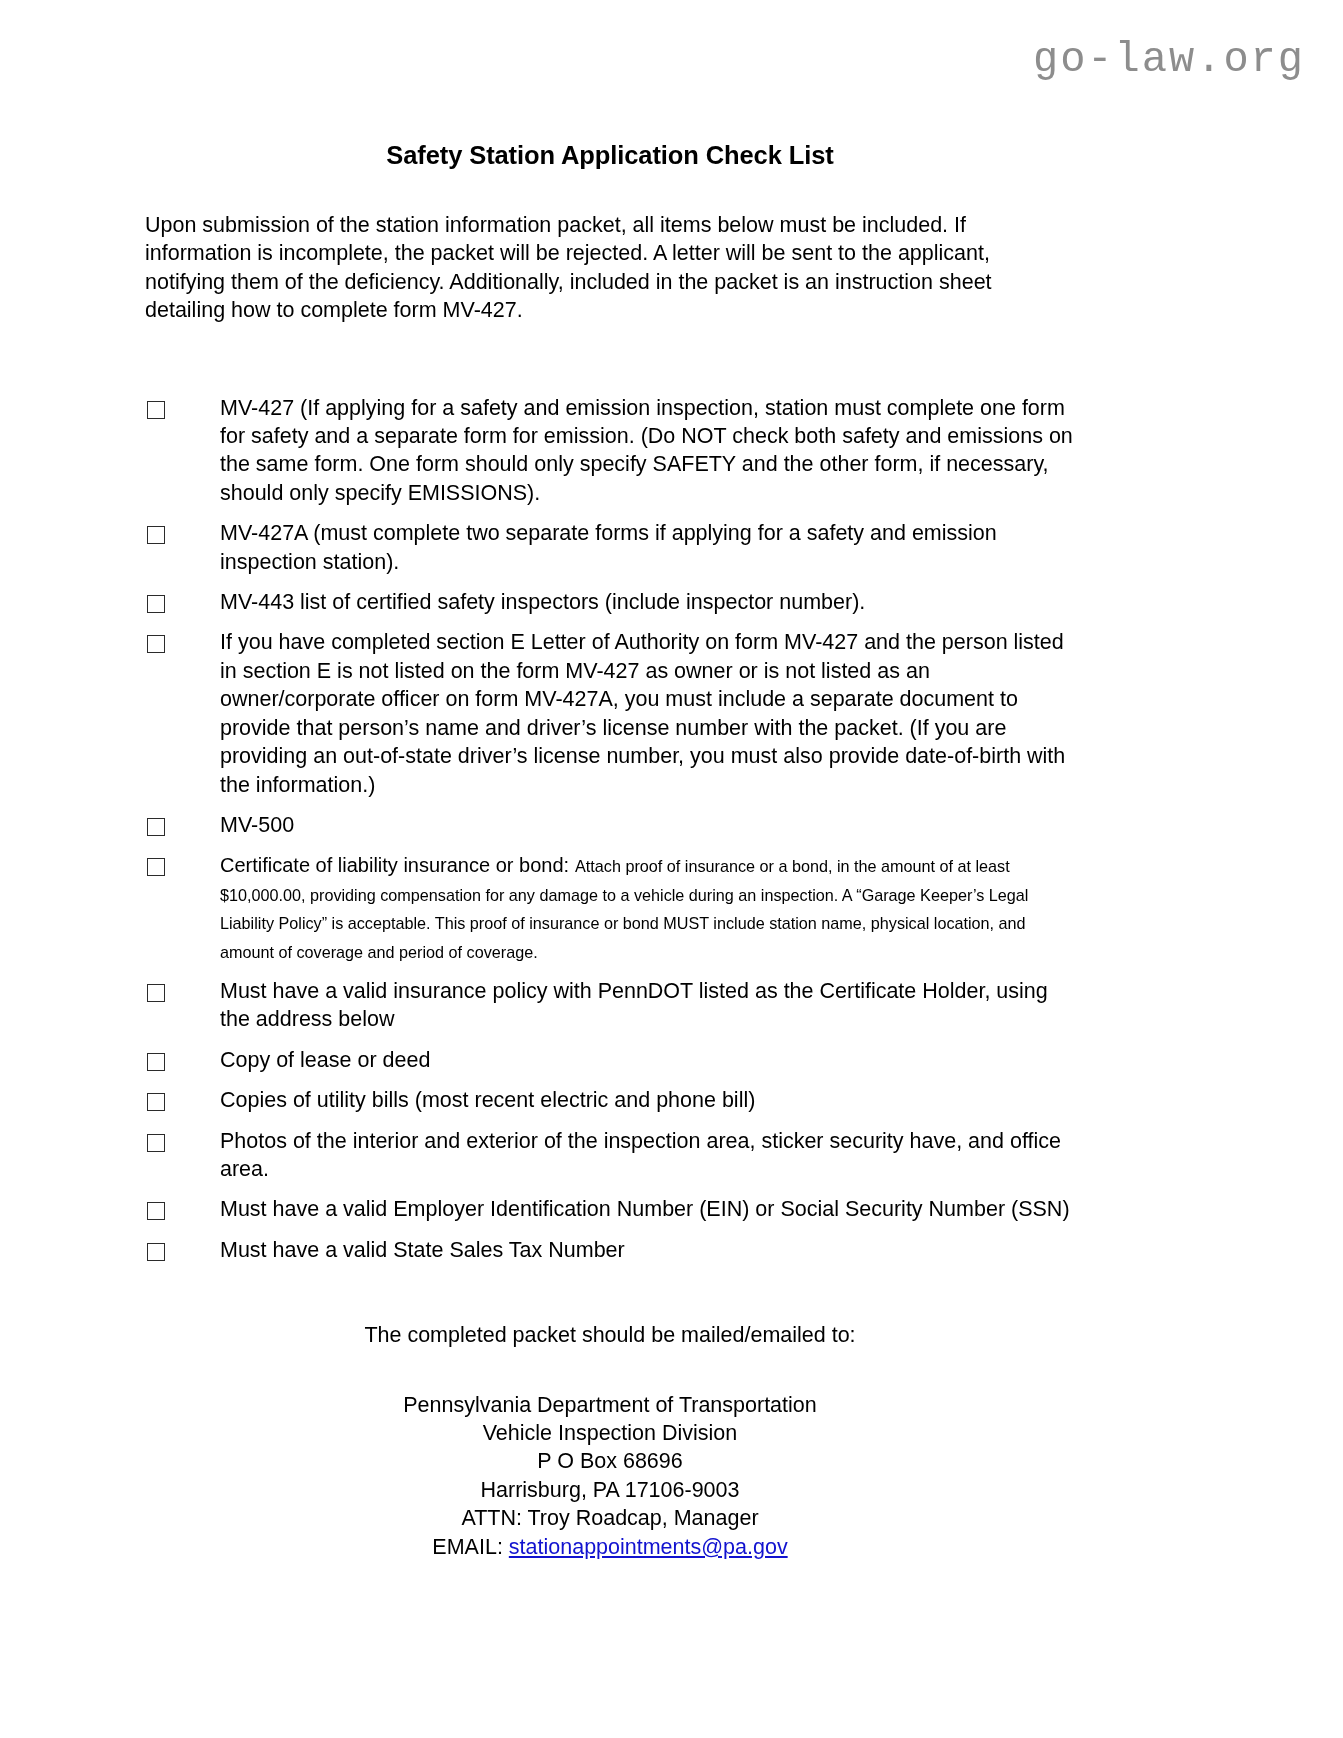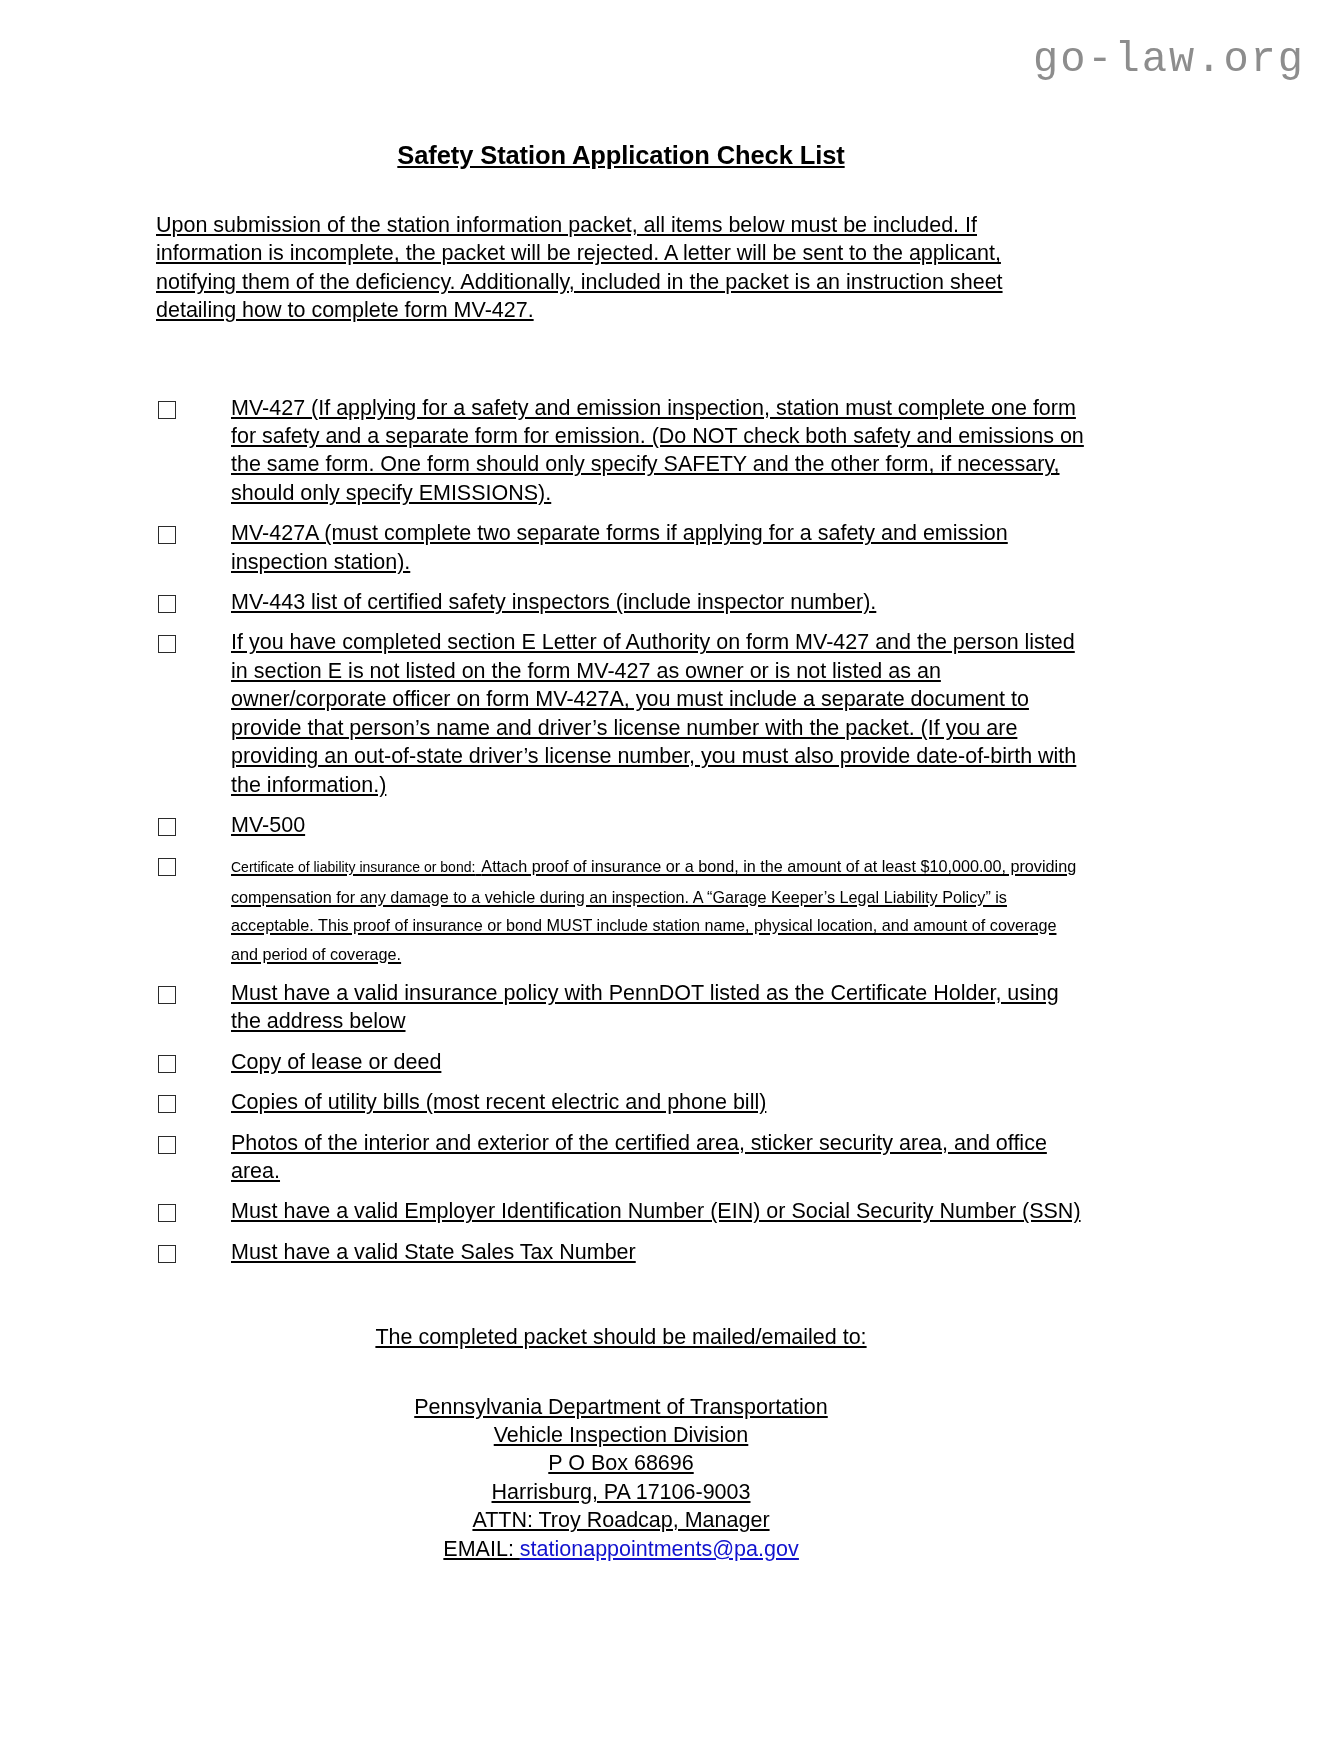--- a/index.html
+++ b/index.html
@@ -29,24 +29,23 @@
     font-size: 42px;
     letter-spacing: 2px;
     color: #8d8d8d;
     white-space: nowrap;
     user-select: none;
   }
 
   
   .content {
     position: absolute;
-    left: 156px;
+    left: 145px;
     top: 0;
     width: 930px;
-    text-decoration: underline;
   }
 
   .doc-title {
     text-align: center;
     font-size: 25.5px;
     font-weight: bold;
     margin: 0;
     padding-top: 141px;
     letter-spacing: -0.1px;
   }
@@ -83,21 +82,21 @@
     margin-left: 2px;
     box-sizing: border-box;
   }
   .check-text {
     flex: 1 1 auto;
     margin-left: 55px;
     font-size: 21.5px;
     line-height: 28.4px;
   }
   .check-text .lead-bold {
-    font-size: 14px;
+    font-size: 20px;
   }
   .fineprint {
     font-size: 16.2px;
     line-height: 24px;
   }
 
   
   .mail-intro {
     text-align: center;
     font-size: 21.5px;
@@ -178,21 +177,21 @@
         <span class="check-text">Copy of lease or deed</span>
       </li>
 
       <li class="check-item">
         <span class="checkbox"></span>
         <span class="check-text">Copies of utility bills (most recent electric and phone bill)</span>
       </li>
 
       <li class="check-item">
         <span class="checkbox"></span>
-        <span class="check-text">Photos of the interior and exterior of the certified area, sticker security area, and office area.</span>
+        <span class="check-text">Photos of the interior and exterior of the inspection area, sticker security have, and office area.</span>
       </li>
 
       <li class="check-item">
         <span class="checkbox"></span>
         <span class="check-text">Must have a valid Employer Identification Number (EIN) or Social Security Number (SSN)</span>
       </li>
 
       <li class="check-item">
         <span class="checkbox"></span>
         <span class="check-text">Must have a valid State Sales Tax Number</span>

